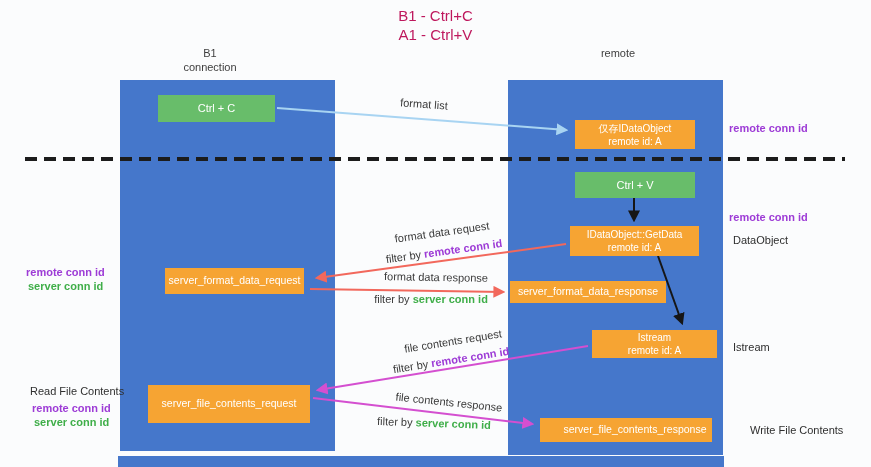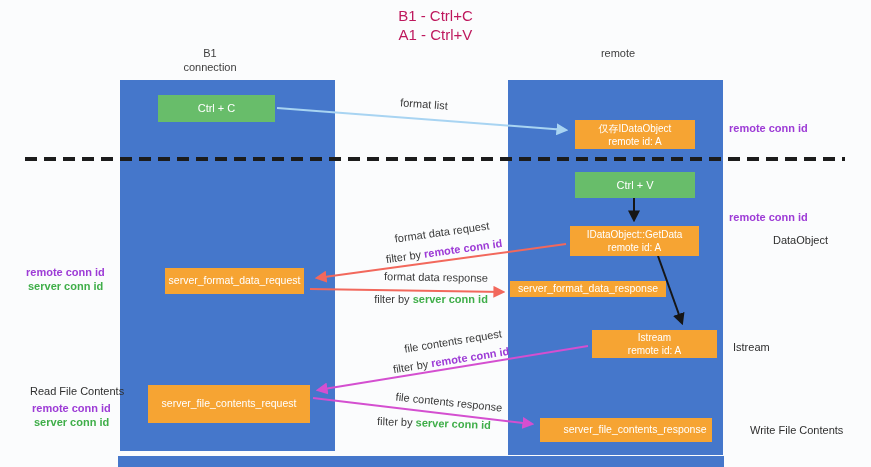--- a/index.html
+++ b/index.html
@@ -96,21 +96,21 @@
 
   <div class="node orange" style="left:570px; top:226px; width:129px; height:30px;">
     <div>IDataObject::GetData</div>
     <div>remote id: A</div>
   </div>
 
   <div class="node orange single" style="left:150px; top:268px; width:139px; height:26px;margin-left:15px;">
     <div>server_format_data_request</div>
   </div>
 
-  <div class="node orange single" style="left:510px; top:281px; width:156px; height:16px;">
+  <div class="node orange single" style="left:510px; top:281px; width:156px; height:22px;">
     <div>server_format_data_response</div>
   </div>
 
   <div class="node orange" style="left:592px; top:330px; width:125px; height:28px;">
     <div>Istream</div>
     <div>remote id: A</div>
   </div>
 
   <div class="node orange single" style="left:148px; top:385px; width:162px; height:38px;">
     <div>server_file_contents_request</div>
@@ -137,21 +137,21 @@
     <span>filter by </span><span class="purple">remote conn id</span>
   </div>
 
   <div class="arrow-label" style="left:449px; top:402px; transform:translate(-50%,-50%) rotate(6deg);">file contents response</div>
   <div class="arrow-label" style="left:434px; top:423px; transform:translate(-50%,-50%) rotate(2deg);">
     <span>filter by </span><span class="greentx">server conn id</span>
   </div>
 
   <div class="side-note purple" style="left:729px; top:122px;">remote conn id</div>
   <div class="side-note purple" style="left:729px; top:211px;">remote conn id</div>
-  <div class="side-note" style="left:733px; top:234px;padding-left:40px;">DataObject</div>
+  <div class="side-note" style="left:693px; top:234px;padding-left:40px;">DataObject</div>
   <div class="side-note" style="left:733px; top:341px;">Istream</div>
   <div class="side-note" style="left:750px; top:424px;">Write File Contents</div>
 
   <div class="side-note purple" style="left:26px; top:266px;">remote conn id</div>
   <div class="side-note greentx" style="left:28px; top:280px;">server conn id</div>
 
   <div class="side-note" style="left:30px; top:385px;">Read File Contents</div>
   <div class="side-note purple" style="left:32px; top:402px;">remote conn id</div>
   <div class="side-note greentx" style="left:34px; top:416px;">server conn id</div>
 

